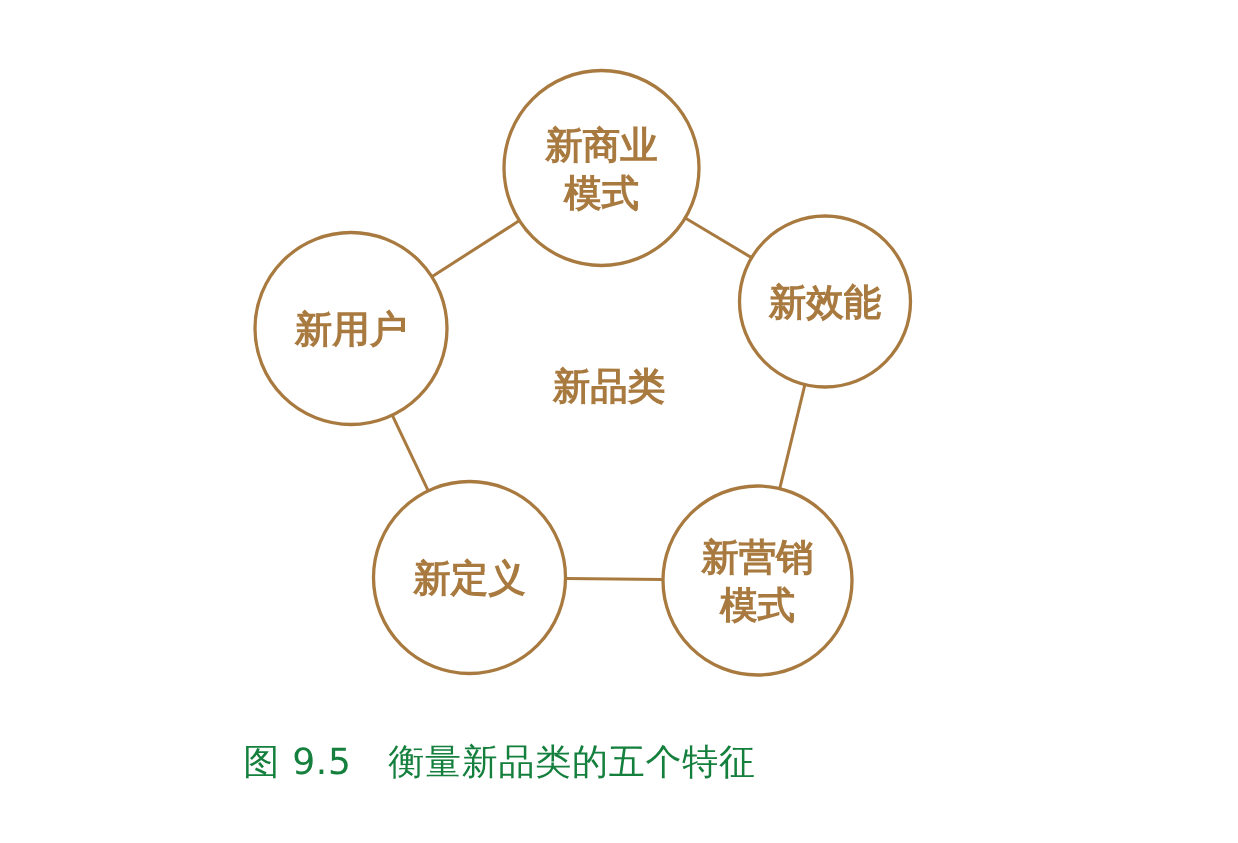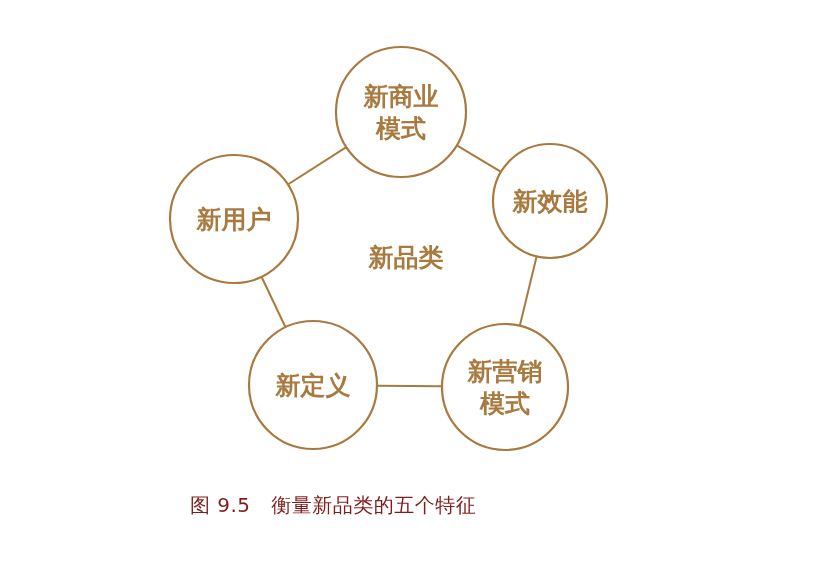--- a/index.html
+++ b/index.html
@@ -2,21 +2,21 @@
 <html><head>
 <meta charset="utf-8">
 <style>
   html, body { margin:0; padding:0; background:#ffffff; }
   body { width:825px; height:562px; position:relative; overflow:hidden;
          font-family:"DejaVu Sans", "Liberation Sans", sans-serif; }
   #diagram { position:absolute; left:0; top:0; width:825px; height:562px; }
   .node-label { font-size:25px; font-weight:bold; fill:#a97a3f; }
   .center-label { font-size:25px; font-weight:bold; fill:#a97a3f; }
   .caption { position:absolute; left:0; top:492px; width:666px; text-align:center;
-             font-size:20px; color:#7f1d1d; letter-spacing:0.5px; }
+             font-size:24px; color:#15803d; letter-spacing:0.5px; }
   .caption span { white-space:pre; }
 </style>
 </head>
 <body>
 
 <svg id="diagram" xmlns="http://www.w3.org/2000/svg" viewBox="0 0 825 562">
   <g id="edges">
       <line x1="456.80302254844975" y1="145.33200675712771" x2="501.0650417652056" y2="171.77039407451878" stroke="#a97a3f" stroke-width="2"></line>
       <line x1="536.5963749708394" y1="256.40165012053035" x2="519.814532926967" y2="325.76659723520334" stroke="#a97a3f" stroke-width="2"></line>
       <line x1="442.00341769062015" y1="386.34378560094393" x2="376.9965280603224" y2="385.66663050062834" stroke="#a97a3f" stroke-width="2"></line>

